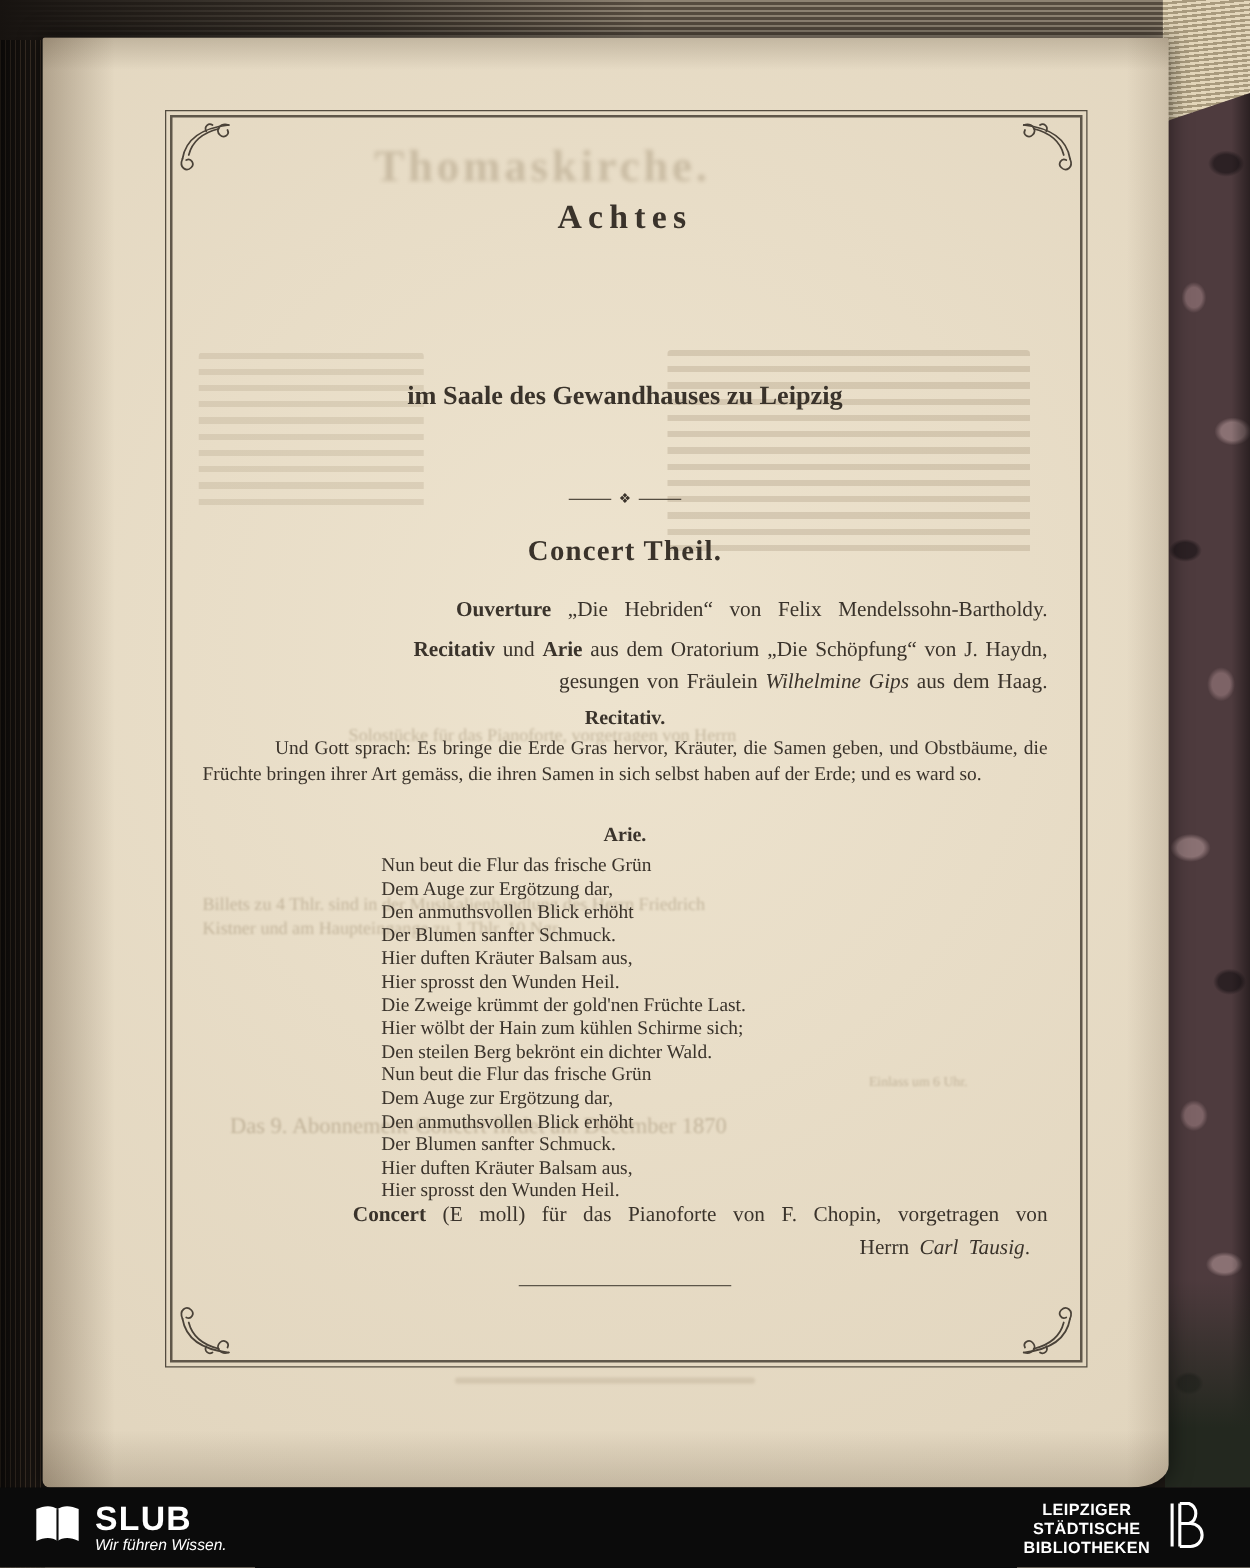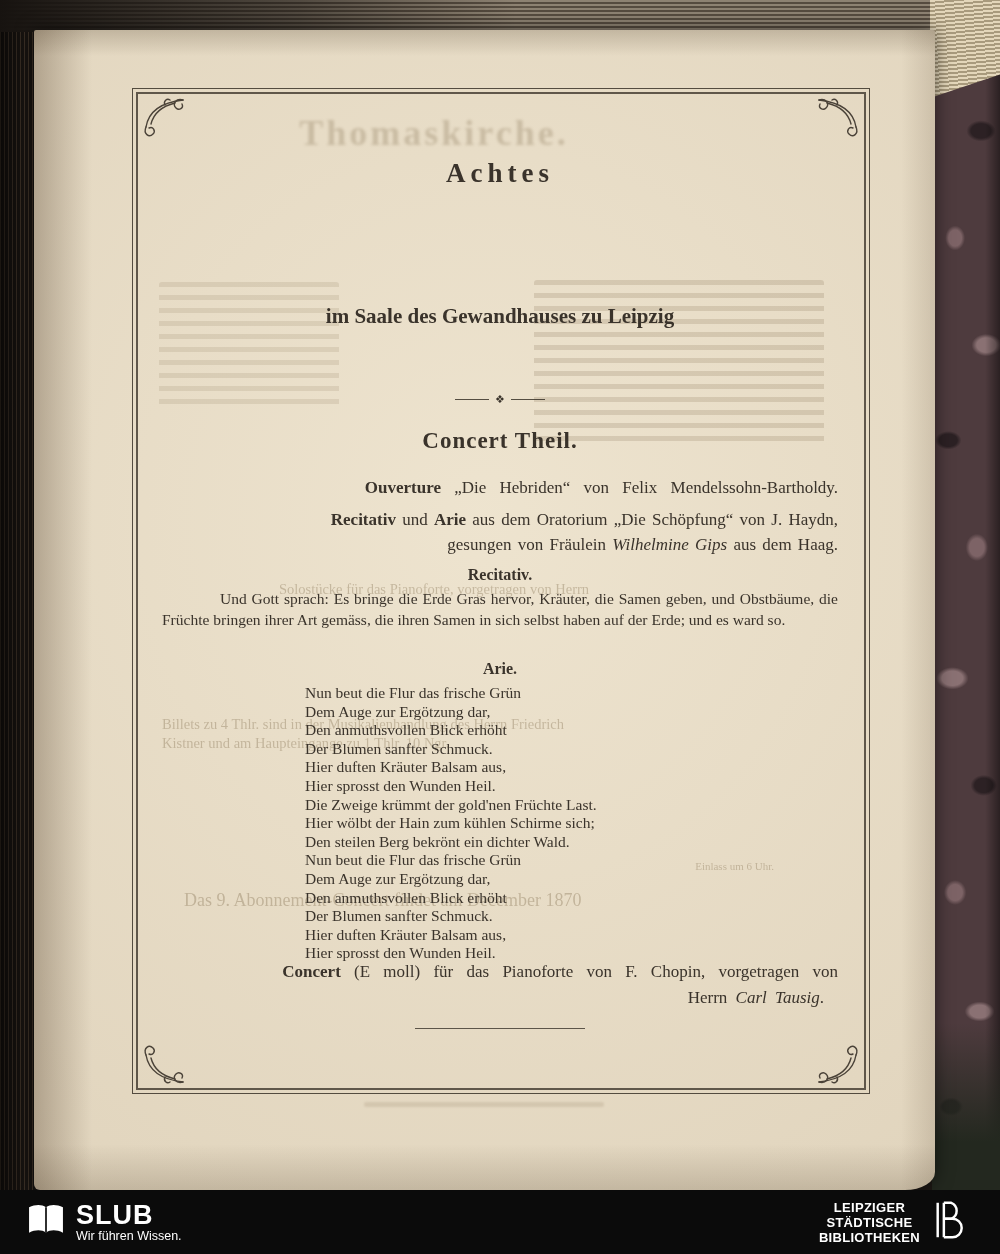--- a/index.html
+++ b/index.html
@@ -111,21 +111,21 @@
   i.name{font-style:italic;}
   
   .footer{
     position:absolute;left:0;top:1190px;width:1000px;height:64px;z-index:5;
     background:#0b0b0b;display:flex;align-items:center;justify-content:space-between;
     padding:0 34px 0 28px;box-sizing:border-box;
     font-family:"Liberation Sans","DejaVu Sans",sans-serif;color:#fff;
   }
   .f-left{display:flex;align-items:center;gap:12px;}
   .slub-name{font-size:27px;font-weight:700;letter-spacing:1px;line-height:28px;}
-  .slub-tag{font-size:12.5px;line-height:15px;}
+  .slub-tag{font-size:12.5px;line-height:15px;font-style:italic;}
   .f-right{display:flex;align-items:center;gap:14px;}
   .lib-text{font-size:13px;font-weight:700;line-height:15px;text-align:center;letter-spacing:.3px;}
 </style>
 </head>
 <body>
 
 <div class="left-stack"></div>
 <div class="top-stack"></div>
 <div class="cover-right"></div>
 <div class="fore-edge"></div>

